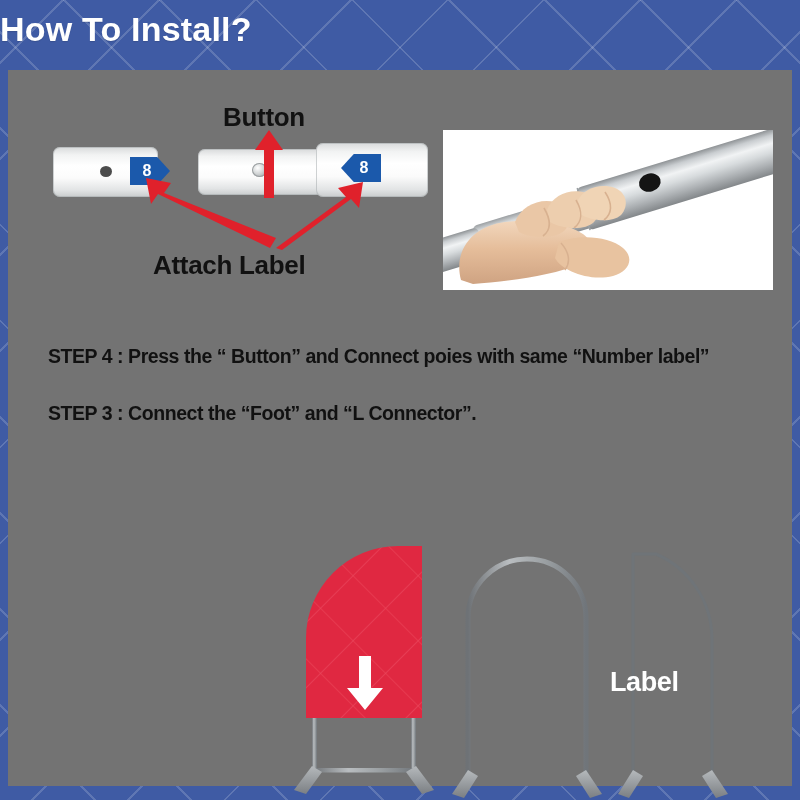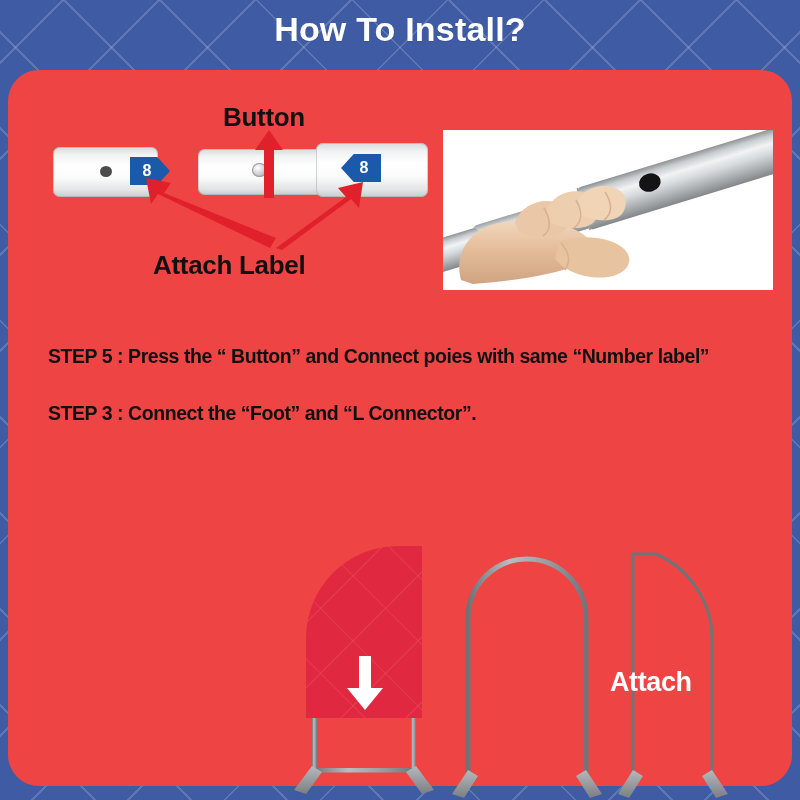--- a/index.html
+++ b/index.html
@@ -32,36 +32,35 @@
         rgba(255,255,255,0) 66px,
         rgba(255,255,255,0.17) 66px,
         rgba(255,255,255,0.17) 68px);
     pointer-events: none;
   }
   .header-title {
     position: absolute;
     top: 10px;
     left: 0;
     width: 800px;
-    text-align: center;
+    text-align: left;
     color: #ffffff;
     font-size: 34px;
     font-weight: bold;
     letter-spacing: 0.2px;
     font-family: "Liberation Sans", sans-serif;
     text-shadow: 0 1px 1px rgba(0,0,0,0.12);
   }
   .white-panel {
     position: absolute;
     left: 8px;
     top: 70px;
     width: 784px;
     height: 716px;
-    background: #ef4444;
-    border-radius: 31px;
+    background: #737373;
   }
 
   
   .pole-diagram {
     position: absolute;
     left: 0px;
     top: 0px;
     width: 430px;
     height: 225px;
   }
@@ -315,26 +314,26 @@
             <path d="M 101 78 C 108 90 108 100 100 106" stroke="#d8b190" stroke-width="1.6" fill="none"></path>
             <path d="M 133 70 C 140 82 139 92 131 98" stroke="#d8b190" stroke-width="1.6" fill="none"></path>
             <path d="M 162 62 C 170 74 169 84 161 90" stroke="#d8b190" stroke-width="1.6" fill="none"></path>
             <path d="M 118 113 C 126 122 128 132 122 140" stroke="#d8b190" stroke-width="1.5" fill="none"></path>
           </g>
         </g>
       </svg>
     </div>
 
     <div class="steps">
-      <div class="step-line">STEP 5 : Press the “ Button” and Connect poies with same “Number label”</div>
+      <div class="step-line">STEP 4 : Press the “ Button” and Connect poies with same “Number label”</div>
       <div class="step-line">STEP 3 :  Connect the “Foot” and “L Connector”.</div>
     </div>
 
     <div class="arches">
-      <div class="cover-text">Attach</div>
+      <div class="cover-text">Label</div>
       <svg width="460" height="290" viewBox="0 0 460 290">
         <defs>
           <linearGradient id="tube" x1="0" y1="0" x2="1" y2="0">
             <stop offset="0%" stop-color="#6e7276"></stop>
             <stop offset="35%" stop-color="#b9bdc0"></stop>
             <stop offset="65%" stop-color="#9ba0a3"></stop>
             <stop offset="100%" stop-color="#70757a"></stop>
           </linearGradient>
           <linearGradient id="foot" x1="0" y1="0" x2="0" y2="1">
             <stop offset="0%" stop-color="#b5b9bc"></stop>

